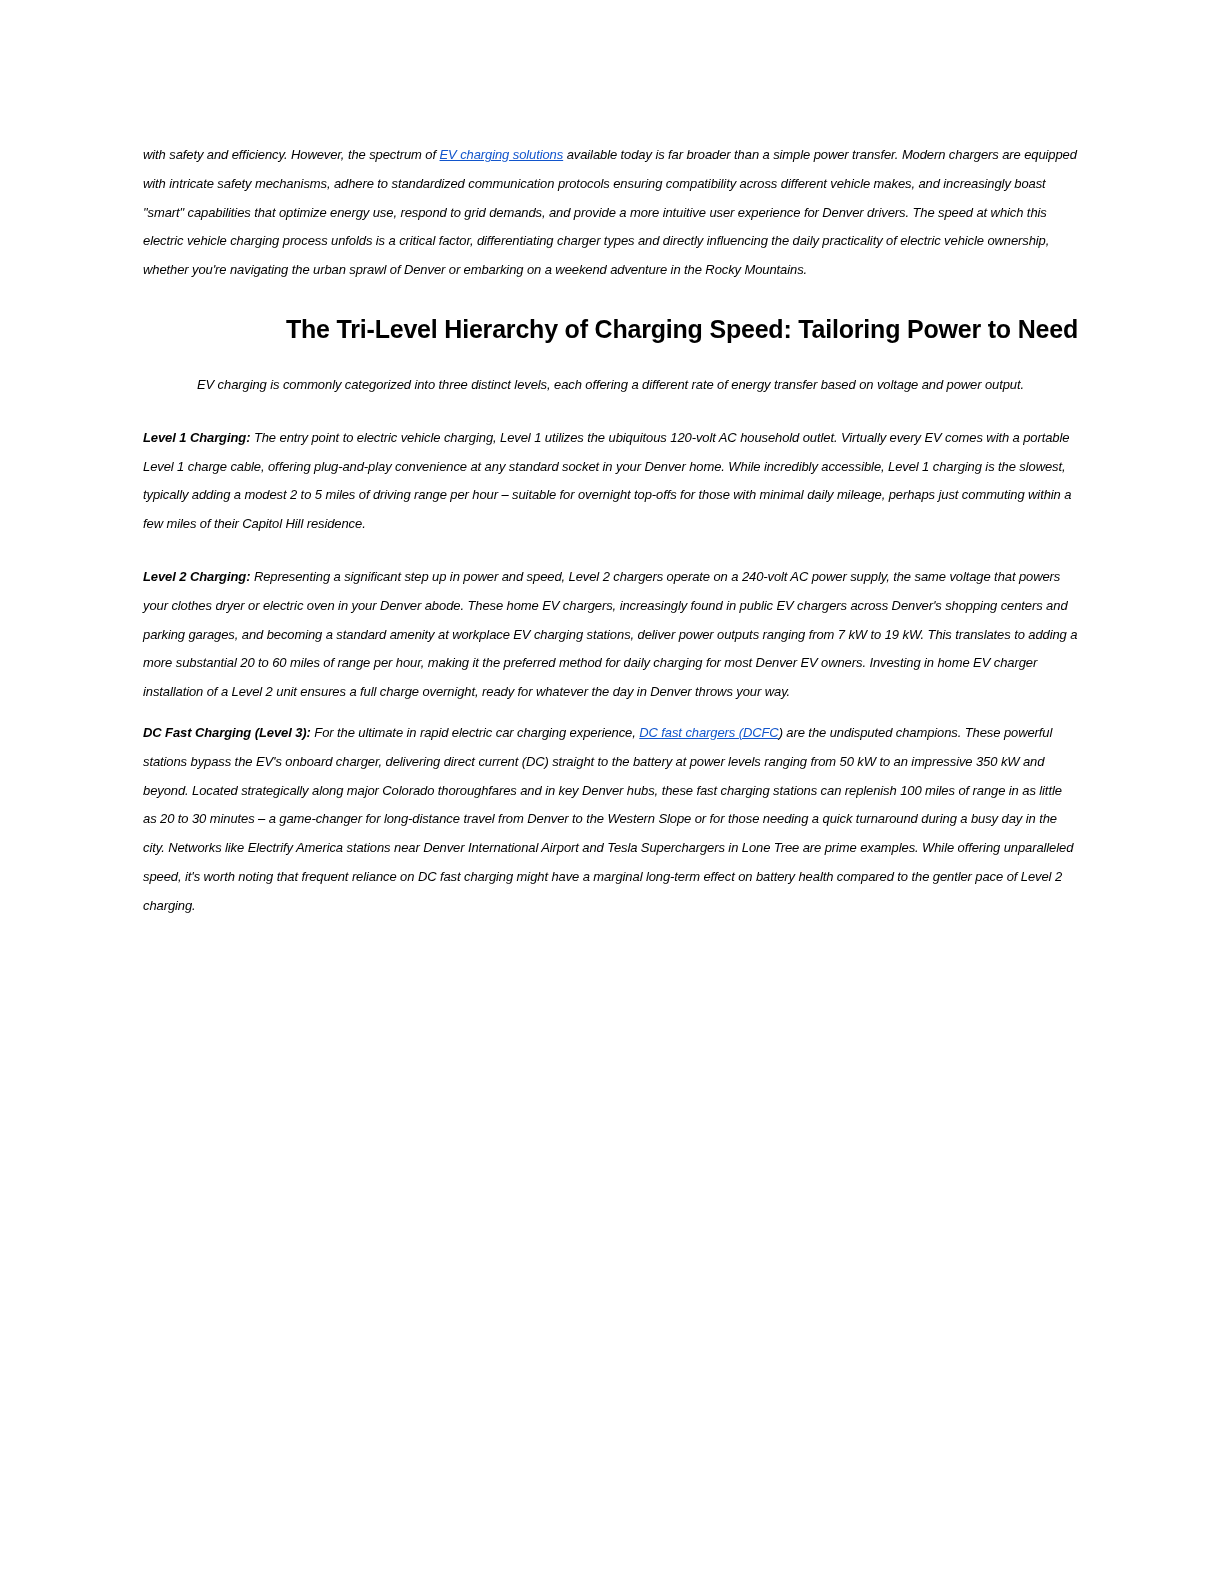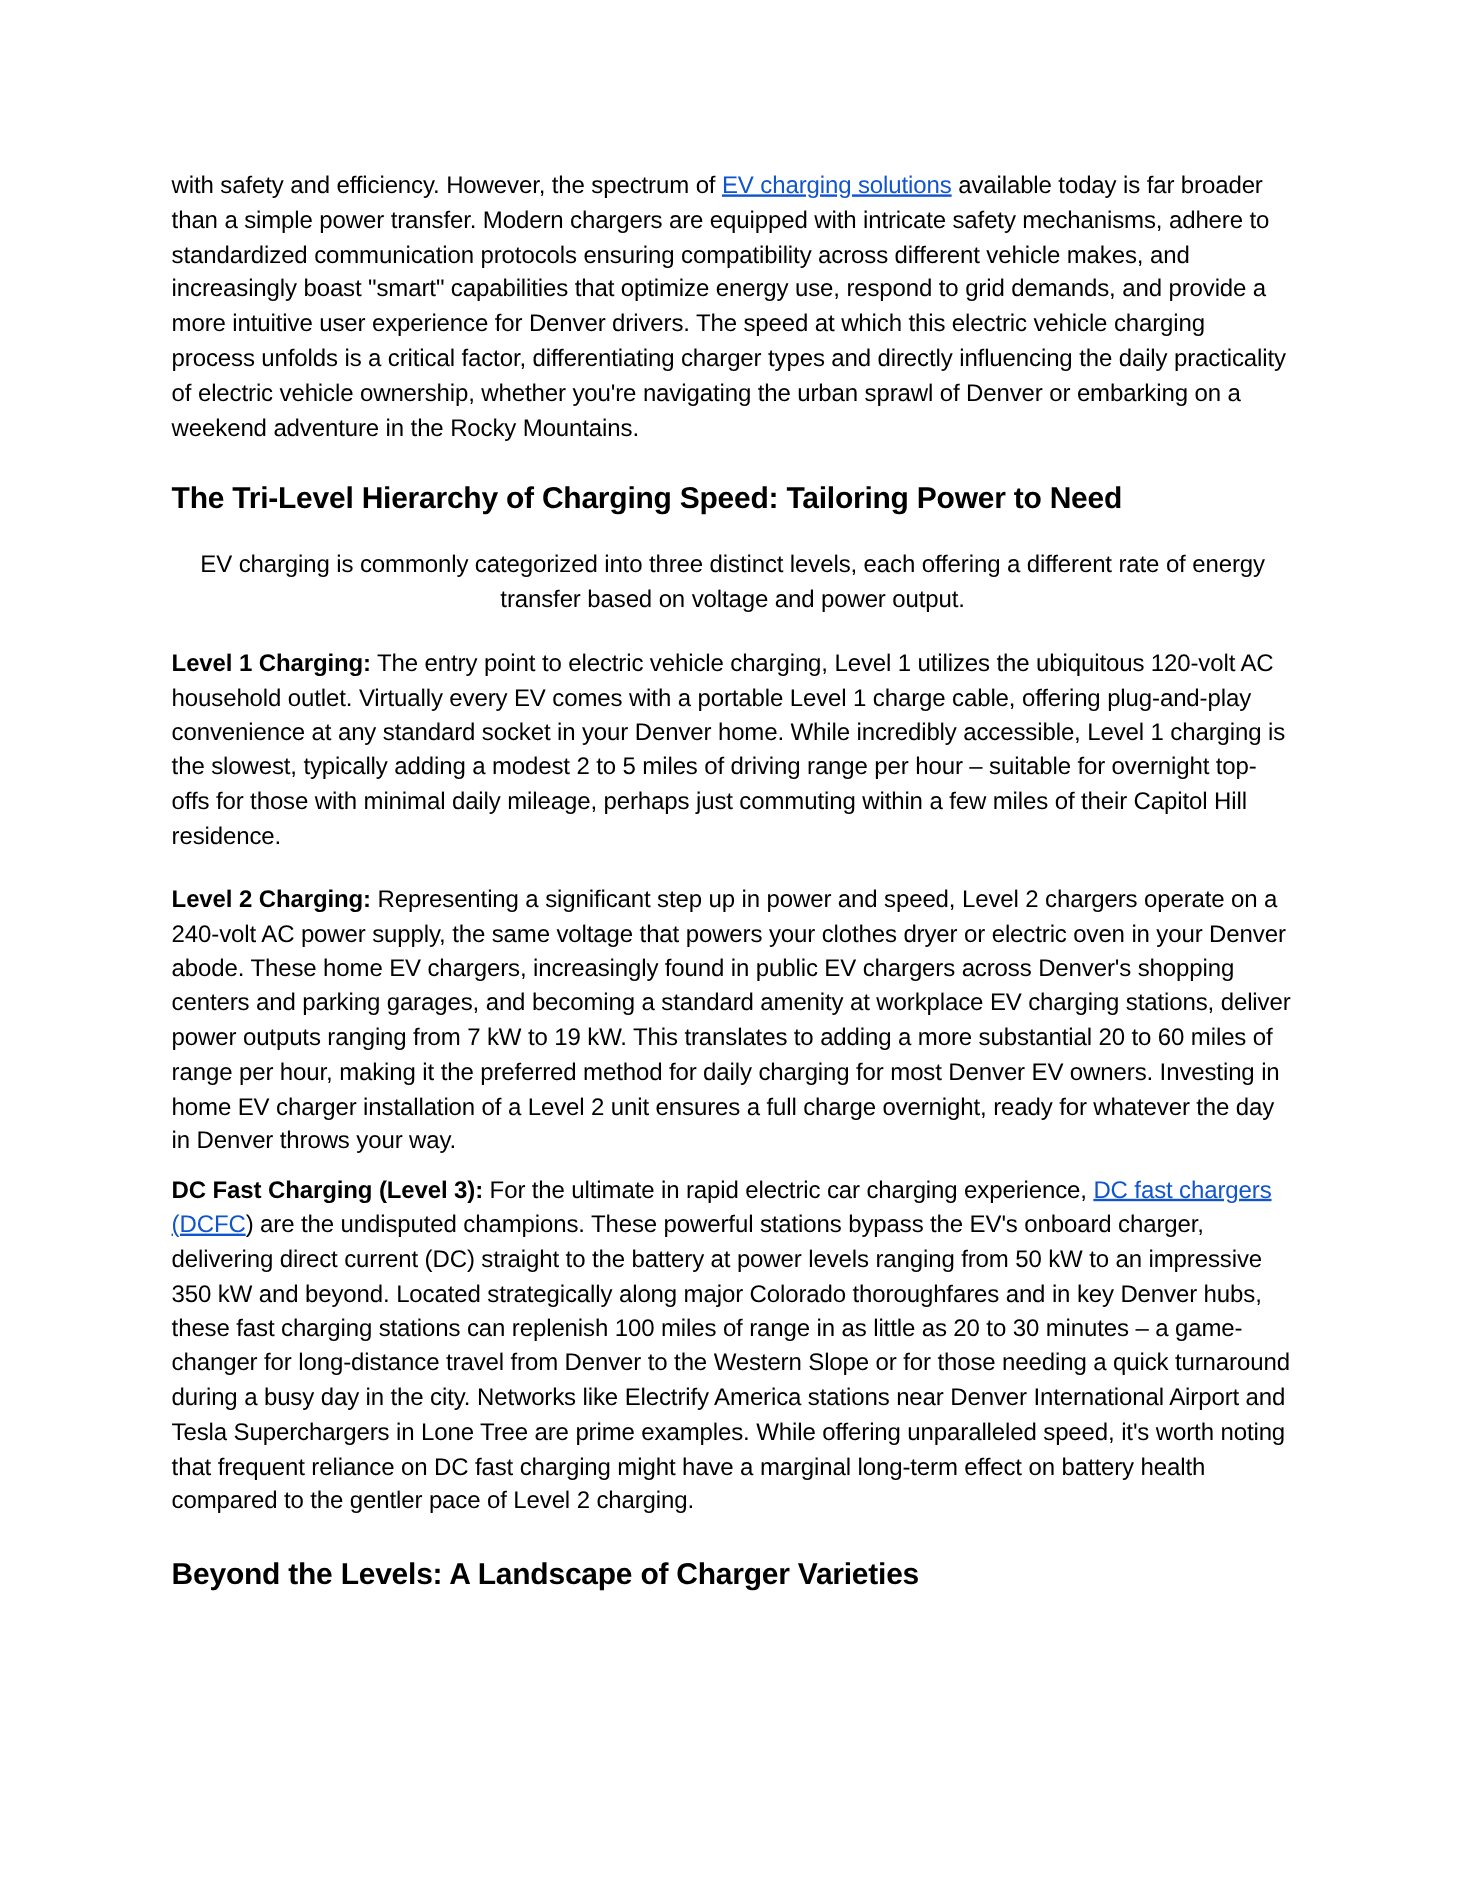--- a/index.html
+++ b/index.html
@@ -16,30 +16,32 @@
       color: #000000;
     }
     .page {
       position: absolute;
       left: 143px;
       top: 141px;
       width: 935px;
     }
     p {
       margin: 0;
-      font-size: 20px;
+      font-size: 13px;
       line-height: 28.8px;
       letter-spacing: -0.1px;
+      font-style: italic;
     }
     h2 {
       margin: 0;
       font-size: 25px;
       font-weight: bold;
       line-height: 32px;
       letter-spacing: -0.2px;
+      text-align: right;
     }
     a {
       color: #1155cc;
       text-decoration: underline;
     }
     b { font-weight: bold; }
     .p-intro { margin-bottom: 0; }
     .h-tri { margin-top: 28px; margin-bottom: 26px; }
     .p-levels { margin-bottom: 24px; text-align: center; }
     .p-l1 { margin-bottom: 24px; }
@@ -56,15 +58,14 @@
   <h2 class="h-tri">The Tri-Level Hierarchy of Charging Speed: Tailoring Power to Need</h2>
 
   <p class="p-levels">EV charging is commonly categorized into three distinct levels, each offering a different rate of energy transfer based on voltage and power output.</p>
 
   <p class="p-l1"><b>Level 1 Charging:</b><span> The entry point to electric vehicle charging, Level 1 utilizes the ubiquitous 120-volt AC household outlet. Virtually every EV comes with a portable Level 1 charge cable, offering plug-and-play convenience at any standard socket in your Denver home. While incredibly accessible, Level 1 charging is the slowest, typically adding a modest 2 to 5 miles of driving range per hour – suitable for overnight top-offs for those with minimal daily mileage, perhaps just commuting within a few miles of their Capitol Hill residence.</span></p>
 
   <p class="p-l2"><b>Level 2 Charging:</b><span> Representing a significant step up in power and speed, Level 2 chargers operate on a 240-volt AC power supply, the same voltage that powers your clothes dryer or electric oven in your Denver abode. These home EV chargers, increasingly found in public EV chargers across Denver's shopping centers and parking garages, and becoming a standard amenity at workplace EV charging stations, deliver power outputs ranging from 7 kW to 19 kW. This translates to adding a more substantial 20 to 60 miles of range per hour, making it the preferred method for daily charging for most Denver EV owners. Investing in home EV charger installation of a Level 2 unit ensures a full charge overnight, ready for whatever the day in Denver throws your way.</span></p>
 
   <p class="p-dc"><b>DC Fast Charging (Level 3):</b><span> For the ultimate in rapid electric car charging experience, </span><a href="#">DC fast chargers (DCFC</a><span>) are the undisputed champions. These powerful stations bypass the EV's onboard charger, delivering direct current (DC) straight to the battery at power levels ranging from 50 kW to an impressive 350 kW and beyond. Located strategically along major Colorado thoroughfares and in key Denver hubs, these fast charging stations can replenish 100 miles of range in as little as 20 to 30 minutes – a game-changer for long-distance travel from Denver to the Western Slope or for those needing a quick turnaround during a busy day in the city. Networks like Electrify America stations near Denver International Airport and Tesla Superchargers in Lone Tree are prime examples. While offering unparalleled speed, it's worth noting that frequent reliance on DC fast charging might have a marginal long-term effect on battery health compared to the gentler pace of Level 2 charging.</span></p>
 
-  <h2>Beyond the Levels: A Landscape of Charger Varieties</h2>
 
 </div>
 
 </body></html>

